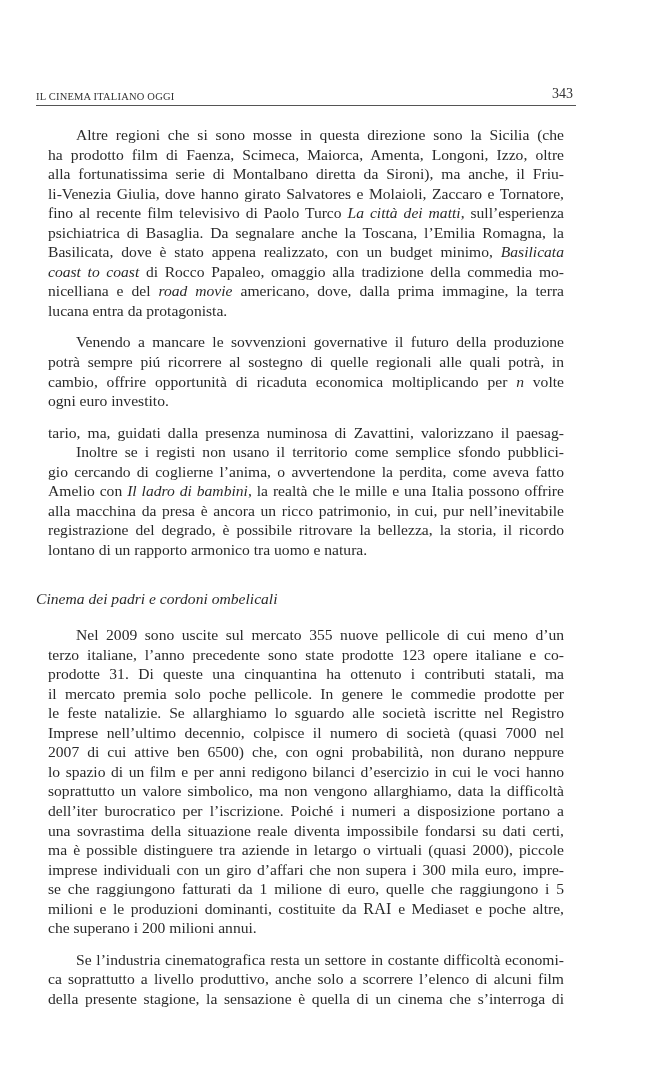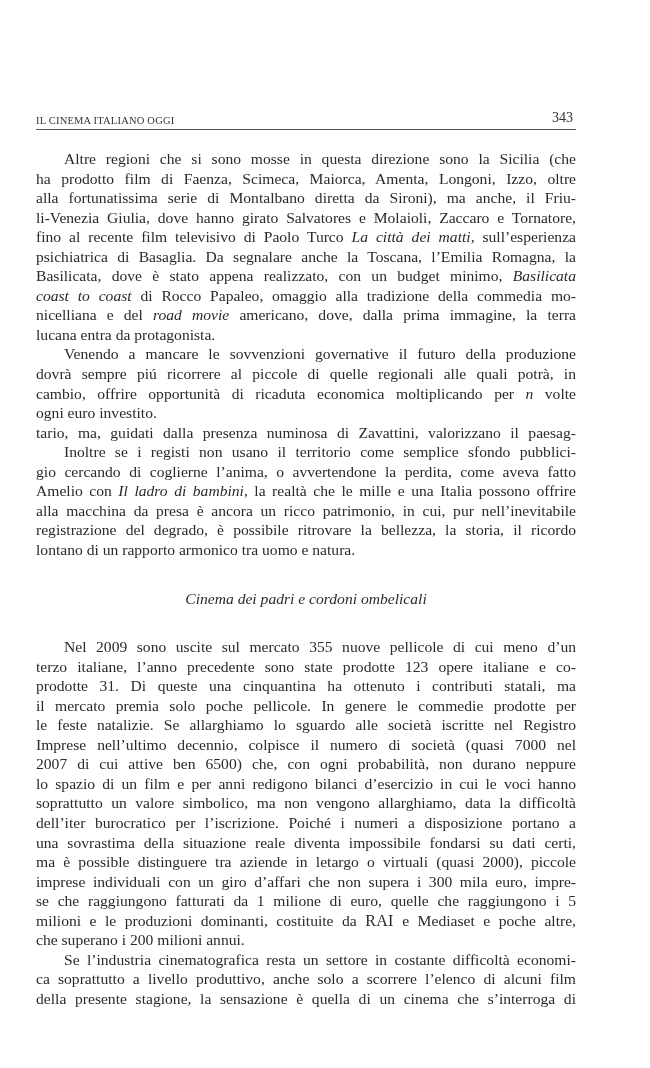--- a/index.html
+++ b/index.html
@@ -11,21 +11,21 @@
     width: 650px;
     height: 1068px;
     position: relative;
     overflow: hidden;
     font-family: "Liberation Serif", "DejaVu Serif", serif;
     color: #2a2a2a;
   }
   .page {
     position: absolute;
     left: 36px;
-    top: 110px;
+    top: 86px;
     width: 540px;
   }
   .running-head {
     display: flex;
     justify-content: space-between;
     align-items: flex-end;
     border-bottom: 1px solid #555;
     padding-bottom: 3px;
     height: 16px;
   }
@@ -42,44 +42,44 @@
     margin-right: 3px;
   }
   .body {
     margin-top: 19px;
     font-size: 15.6px;
     line-height: 19.55px;
     text-align: justify;
     hyphens: manual;
   }
   .body p {
-    margin: 0;
+    margin: 12px;
     text-indent: 28px;
   }
   .body p .line {
     display: block;
     text-align: justify;
     text-align-last: justify;
     white-space: nowrap;
   }
   .body p .line.last {
     text-align-last: left;
   }
   .body p .line.first {
     padding-left: 28px;
   }
   .body p { text-indent: 0; }
   em { font-style: italic; }
   .sc { font-size: 16px; letter-spacing: 0.3px; }
   .section-heading {
-    text-align: center;
+    text-align: left;
     font-style: italic;
     font-size: 15.6px;
     margin-top: 30px;
-    margin-bottom: 28px;
+    margin-bottom: 16px;
     line-height: 19.55px;
   }
 </style>
 </head>
 <body>
 
 <div class="page">
   <div class="running-head">
     <span class="running-title">IL CINEMA ITALIANO OGGI</span>
     <span class="page-number">343</span>
@@ -94,21 +94,21 @@
           <span class="line">li-Venezia Giulia, dove hanno girato Salvatores e Molaioli, Zaccaro e Tornatore,</span>
           <span class="line">fino al recente film televisivo di Paolo Turco <em>La città dei matti</em>, sull’esperienza</span>
           <span class="line">psichiatrica di Basaglia. Da segnalare anche la Toscana, l’Emilia Romagna, la</span>
           <span class="line">Basilicata, dove è stato appena realizzato, con un budget minimo, <em>Basilicata</em></span>
           <span class="line"><em>coast to coast</em> di Rocco Papaleo, omaggio alla tradizione della commedia mo-</span>
           <span class="line">nicelliana e del <em>road movie</em> americano, dove, dalla prima immagine, la terra</span>
           <span class="line last">lucana entra da protagonista.</span>
         </p>
         <p>
           <span class="line first">Venendo a mancare le sovvenzioni governative il futuro della produzione</span>
-          <span class="line">dovrà sempre piú ricorrere al piccole di quelle regionali alle quali potrà, in</span>
+          <span class="line">potrà sempre piú ricorrere al sostegno di quelle regionali alle quali potrà, in</span>
           <span class="line">cambio, offrire opportunità di ricaduta economica moltiplicando per <em>n</em> volte</span>
           <span class="line last">ogni euro investito.</span>
         </p>
         <p>
           <span class="line">tario, ma, guidati dalla presenza numinosa di Zavattini, valorizzano il paesag-</span>
           <span class="line first">Inoltre se i registi non usano il territorio come semplice sfondo pubblici-</span>
           <span class="line">gio cercando di coglierne l’anima, o avvertendone la perdita, come aveva fatto</span>
           <span class="line">Amelio con <em>Il ladro di bambini</em>, la realtà che le mille e una Italia possono offrire</span>
           <span class="line">alla macchina da presa è ancora un ricco patrimonio, in cui, pur nell’inevitabile</span>
           <span class="line">registrazione del degrado, è possibile ritrovare la bellezza, la storia, il ricordo</span>

